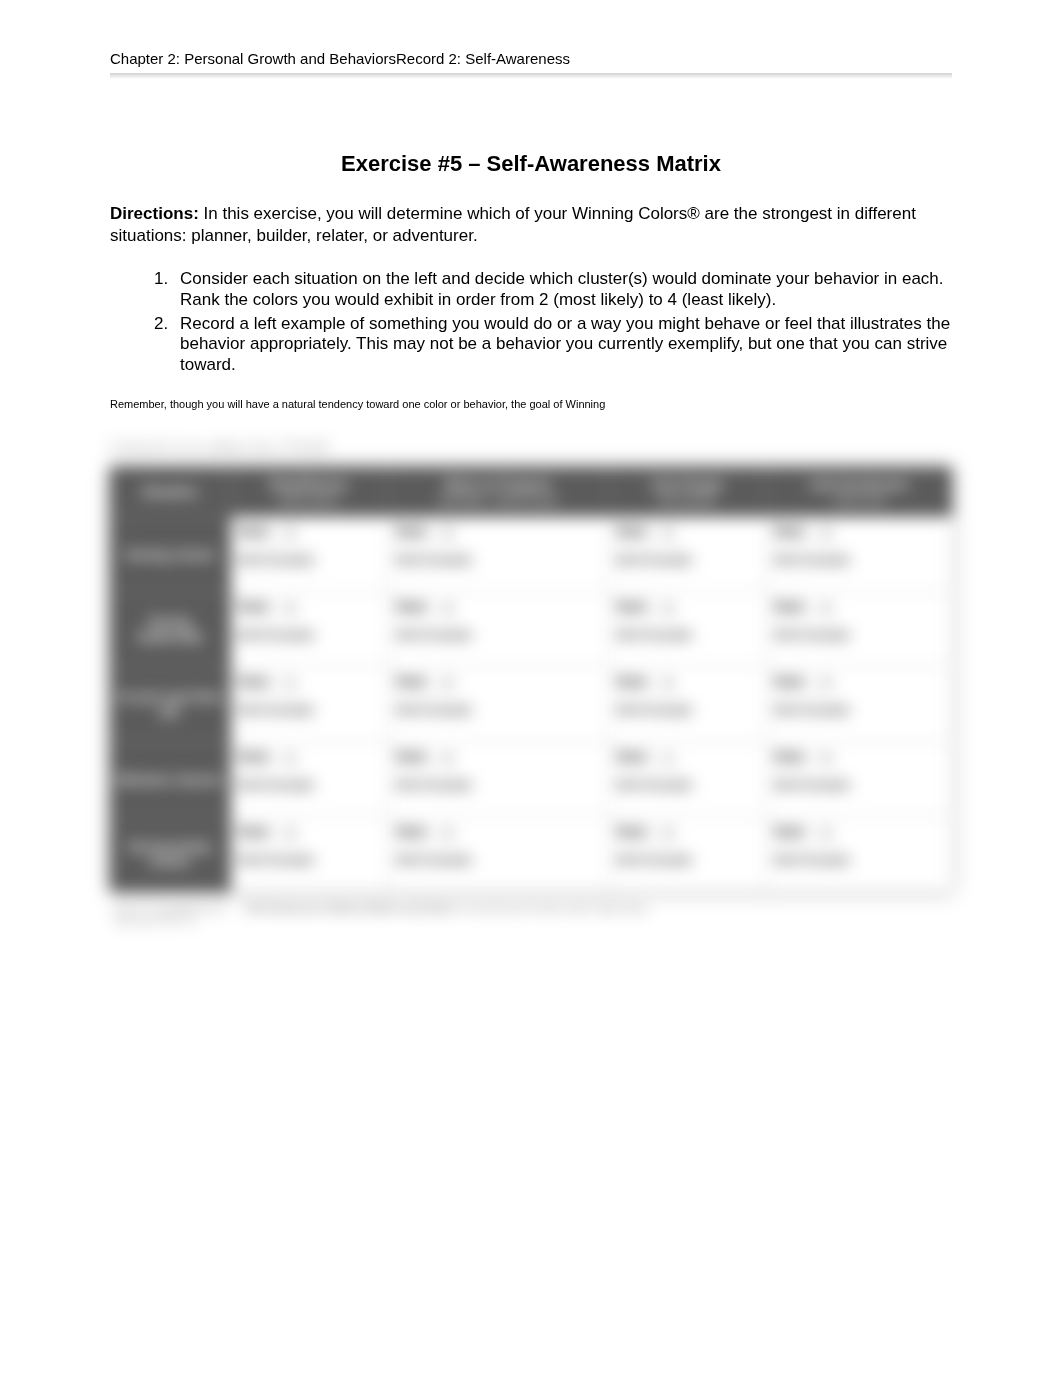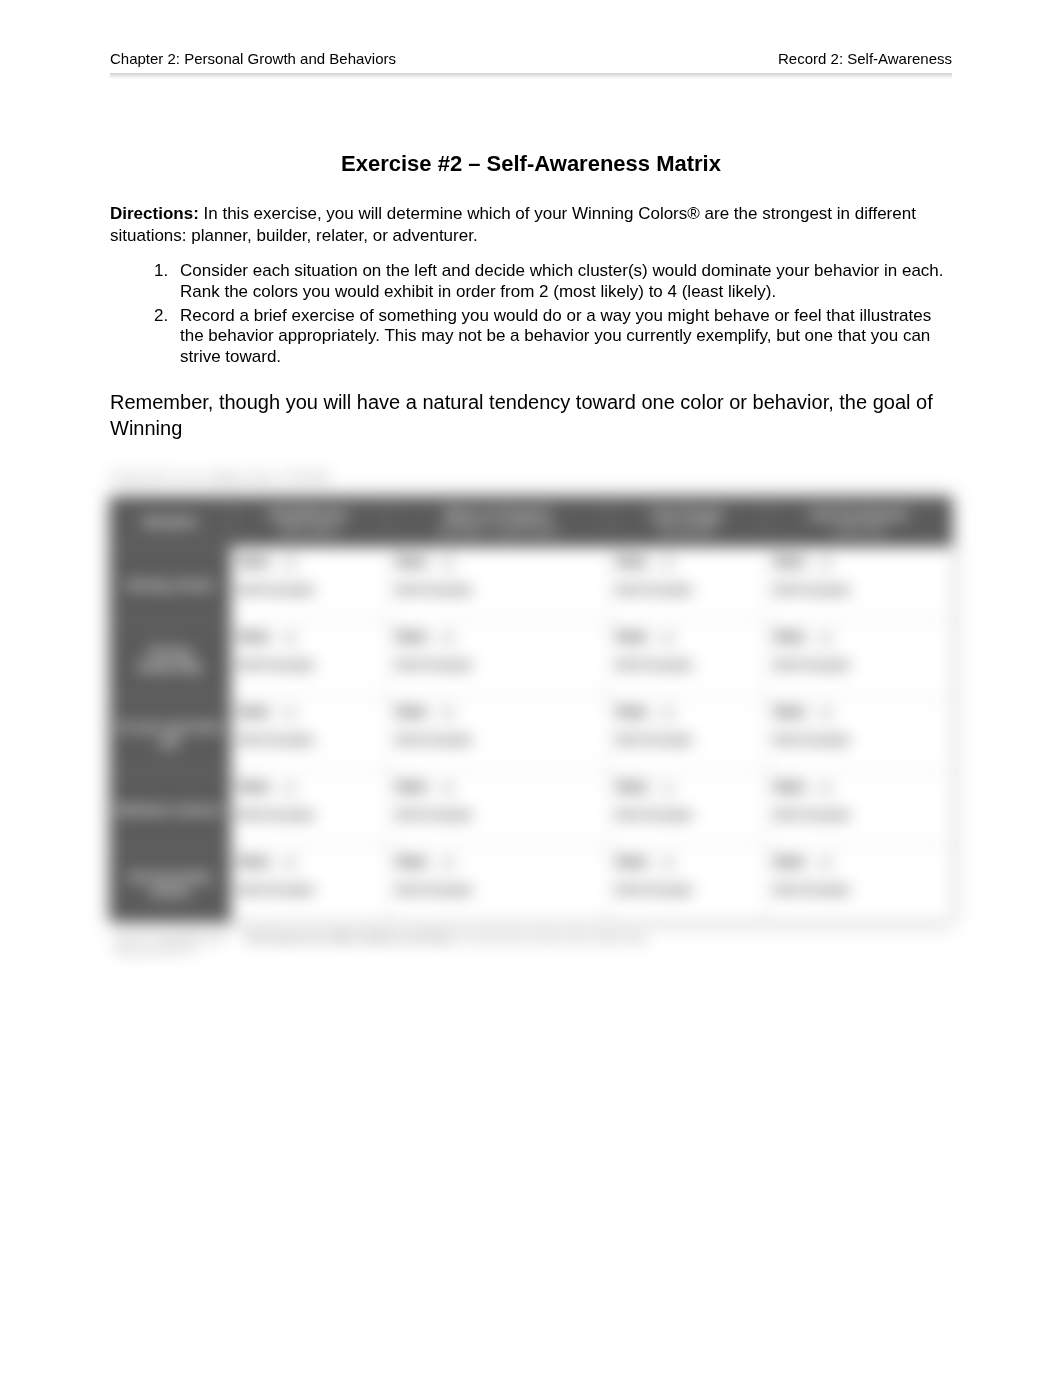--- a/index.html
+++ b/index.html
@@ -10,21 +10,20 @@
     body {
       font-family: Arial, Helvetica, sans-serif;
       background: #fff;
       width: 1062px;
       min-height: 1377px;
       padding: 50px 110px 20px 110px;
       color: #000;
     }
     .header-bar {
       display: flex;
-      justify-content: space-between;
       font-size: 15px;
       padding-bottom: 12px;
       position: relative;
     }
     .header-bar::after {
       content: "";
       position: absolute;
       left: 0;
       right: 0;
       bottom: 0;
@@ -34,41 +33,41 @@
     .title {
       text-align: center;
       font-weight: bold;
       font-size: 22px;
       margin-top: 72px;
       margin-bottom: 26px;
     }
     .directions {
       font-size: 17px;
       line-height: 1.3;
-      margin-bottom: 14px;
+      margin-bottom: 22px;
     }
     .directions .label {
       font-weight: bold;
     }
     .list {
       margin-left: 44px;
       margin-bottom: 22px;
     }
     .list .item {
       display: flex;
       font-size: 17px;
       line-height: 1.2;
       margin-bottom: 4px;
     }
     .list .num {
       width: 26px;
       flex-shrink: 0;
     }
     .remember {
-      font-size: 20px;
+      font-size: 11px;
       line-height: 1.3;
       margin-bottom: 28px;
     }
     .blur-wrap {
       filter: blur(8px);
       -webkit-filter: blur(8px);
     }
     .blur-line {
       color: rgba(0,0,0,0.35);
       font-size: 16px;
@@ -154,34 +153,34 @@
     }
   </style>
 </head>
 <body>
 
 <div class="header-bar">
   <span>Chapter 2: Personal Growth and Behaviors</span>
   <span>Record 2: Self-Awareness</span>
 </div>
 
-<h1 class="title">Exercise #2 – Self-Awareness Matrix</h1>
+<h1 class="title">Exercise #5 – Self-Awareness Matrix</h1>
 
 <p class="directions">
   <span class="label">Directions:</span><span> In this exercise, you will determine which of your Winning Colors® are the strongest in different situations: planner, builder, relater, or adventurer.</span>
 </p>
 
 <div class="list">
   <div class="item">
     <span class="num">1.</span>
     <span>Consider each situation on the left and decide which cluster(s) would dominate your behavior in each. Rank the colors you would exhibit in order from 2 (most likely) to 4 (least likely).</span>
   </div>
   <div class="item">
     <span class="num">2.</span>
-    <span>Record a brief exercise of something you would do or a way you might behave or feel that illustrates the behavior appropriately. This may not be a behavior you currently exemplify, but one that you can strive toward.</span>
+    <span>Record a left example of something you would do or a way you might behave or feel that illustrates the behavior appropriately. This may not be a behavior you currently exemplify, but one that you can strive toward.</span>
   </div>
 </div>
 
 <p class="remember">Remember, though you will have a natural tendency toward one color or behavior, the goal of Winning</p>
 
 <div class="blur-wrap">
   <p class="blur-line">Colors® is to utilize ALL FOUR.</p>
 
   <table class="matrix">
     <thead>

